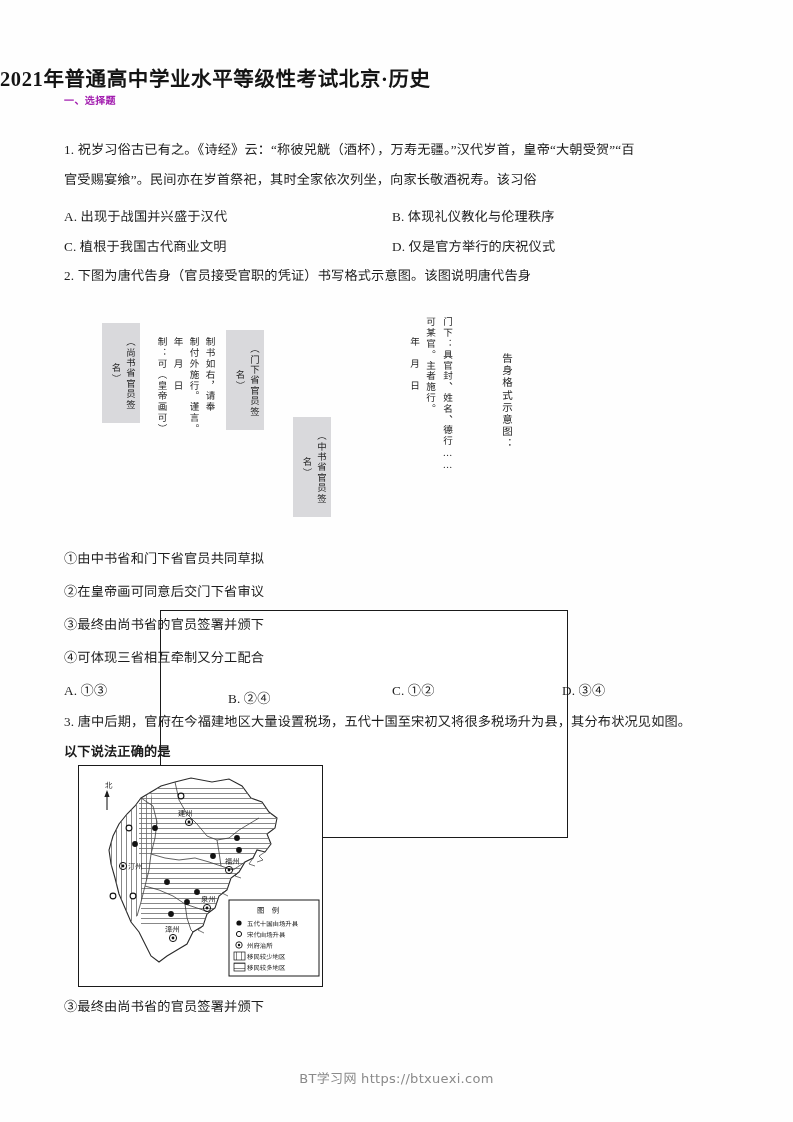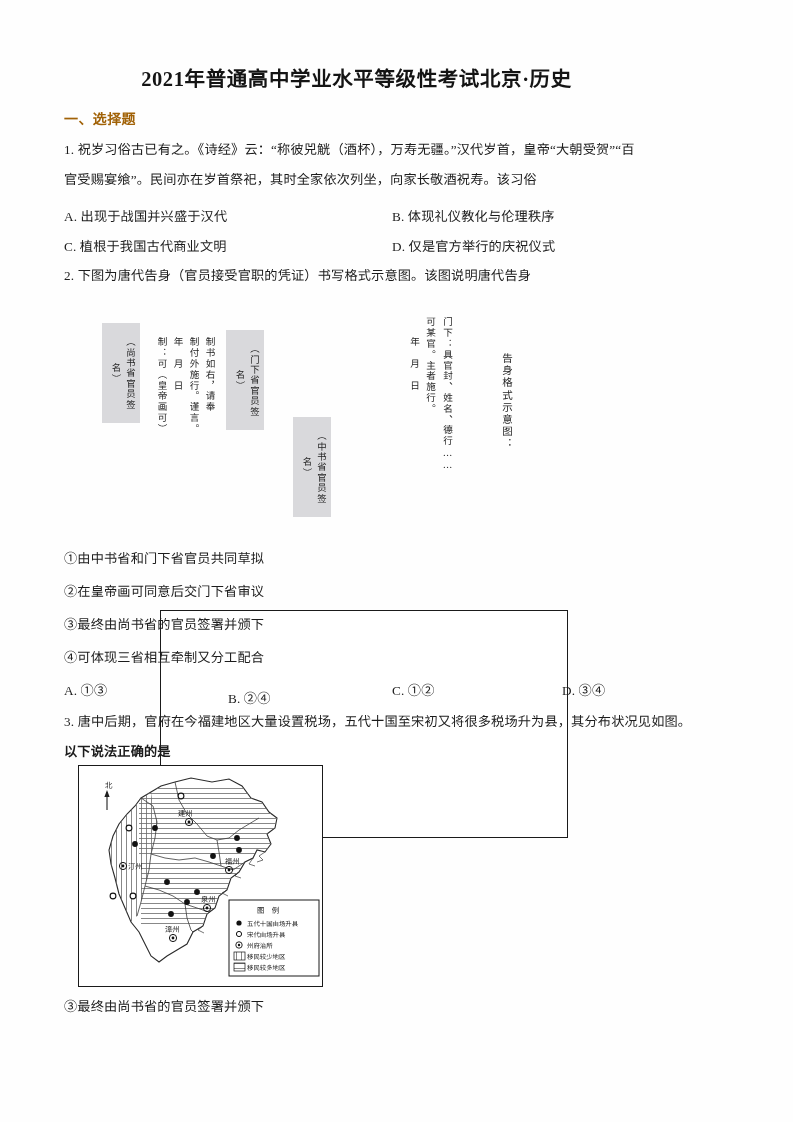--- a/index.html
+++ b/index.html
@@ -20,37 +20,36 @@
     inset: 0;
     background: #fefefe;
   }
 
   
   .doc-title {
     position: absolute;
     top: 62px;
     left: 0;
     width: 713px;
-    text-align: center;
     font-size: 20.5px;
     font-weight: bold;
     letter-spacing: 0.6px;
     color: #141414;
     font-family: "Liberation Serif", "DejaVu Serif", serif;
   }
 
   
   .section-heading {
     position: absolute;
     left: 64px;
-    top: 108px;
-    font-size: 14px;
+    top: 92px;
+    font-size: 10px;
     font-weight: bold;
     letter-spacing: 0.4px;
-    color: #a16207;
+    color: #a21caf;
   }
 
   
   .qline {
     position: absolute;
     left: 64px;
     font-size: 13.2px;
     line-height: 1.5;
     letter-spacing: 0.15px;
     color: #1c1c1c;
@@ -364,14 +363,15 @@
         <text x="168" y="193" font-family="DejaVu Serif, serif" font-size="6.4" fill="#1a1a1a">移民较少地区</text>
 
         <rect x="155" y="197" width="11" height="8" fill="url(#hhatch)" stroke="#111" stroke-width="0.7"></rect>
         <text x="168" y="204" font-family="DejaVu Serif, serif" font-size="6.4" fill="#1a1a1a">移民较多地区</text>
       </g>
     </svg>
   </div>
 
   <div class="stmt" style="top:996px;">③最终由尚书省的官员签署并颁下</div>
 
+  <div class="watermark">BT学习网 https://btxuexi.com</div>
 
 </div>
 
 </body></html>

